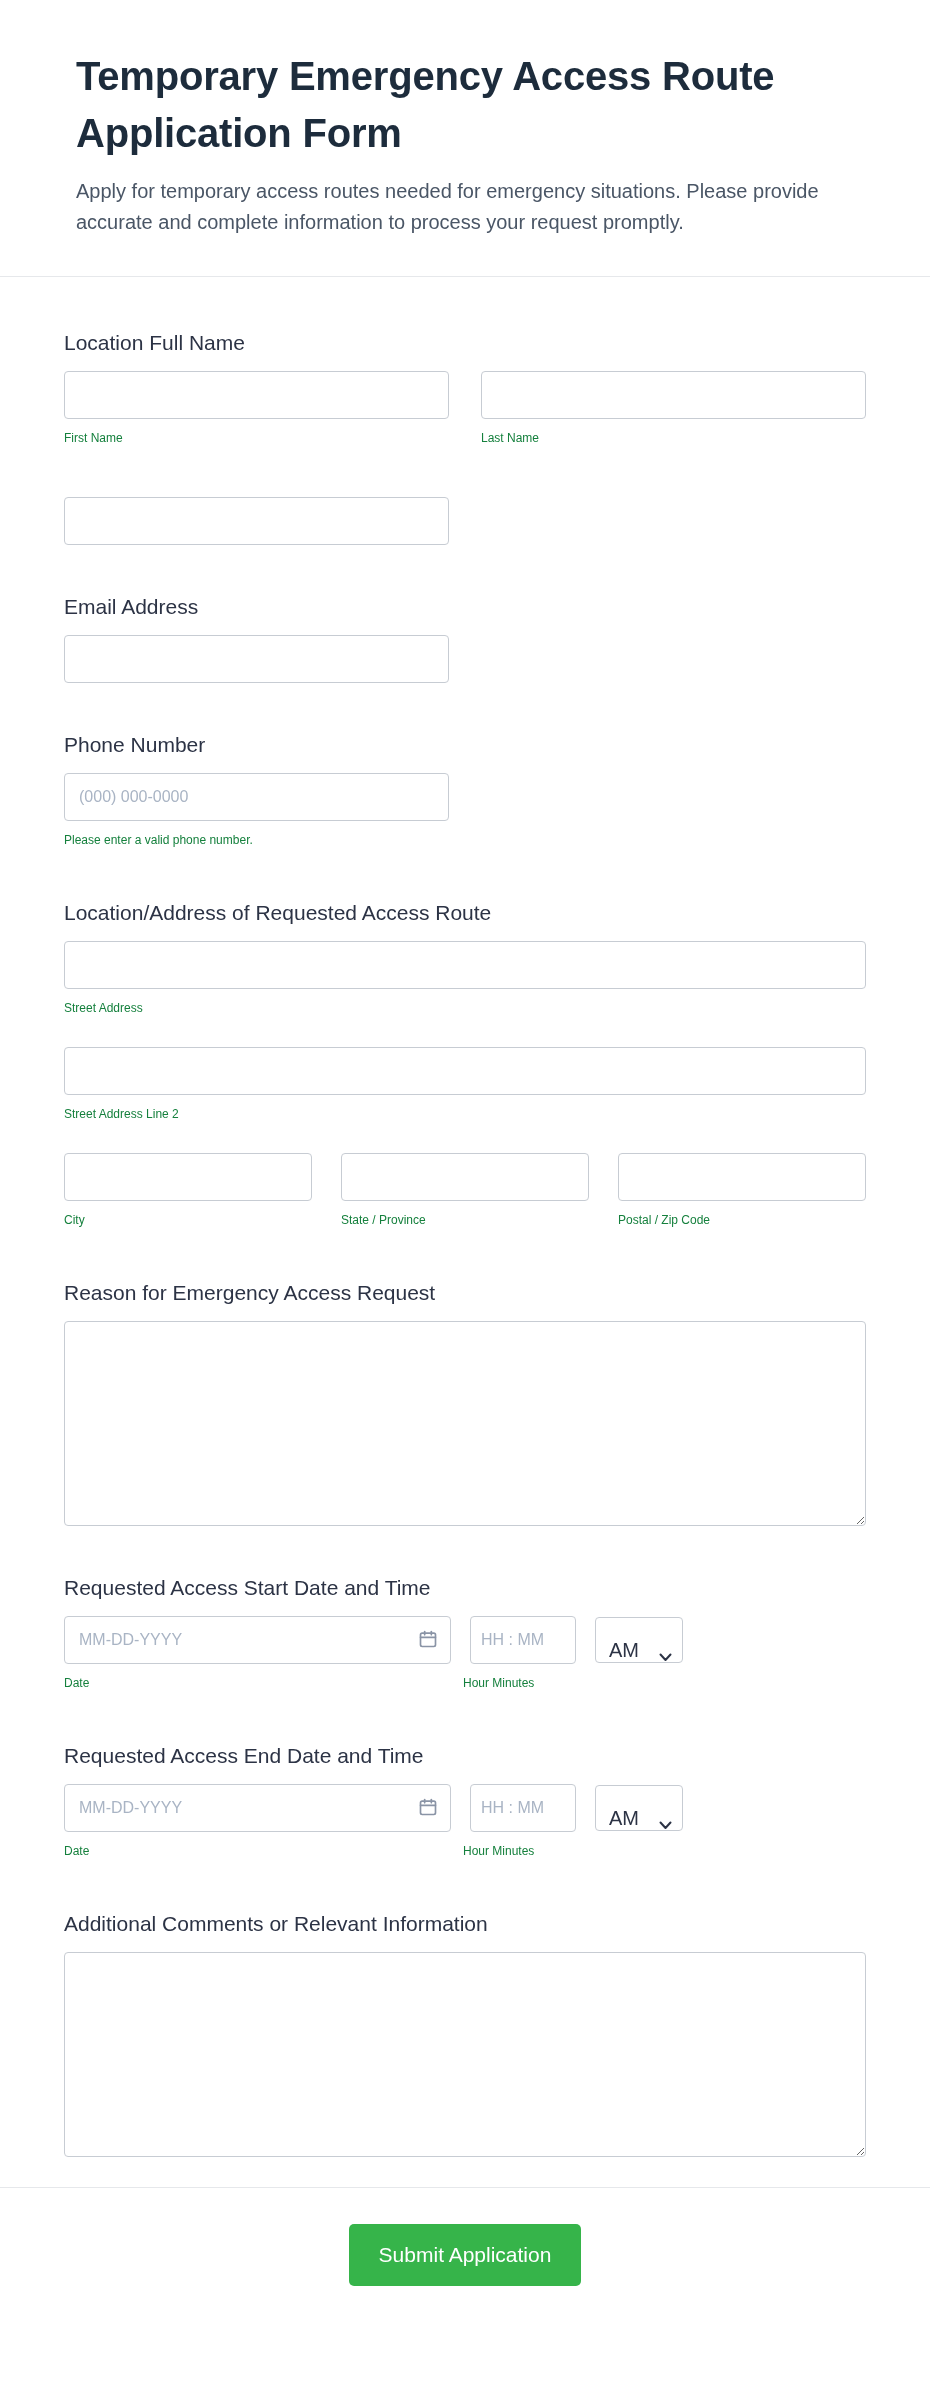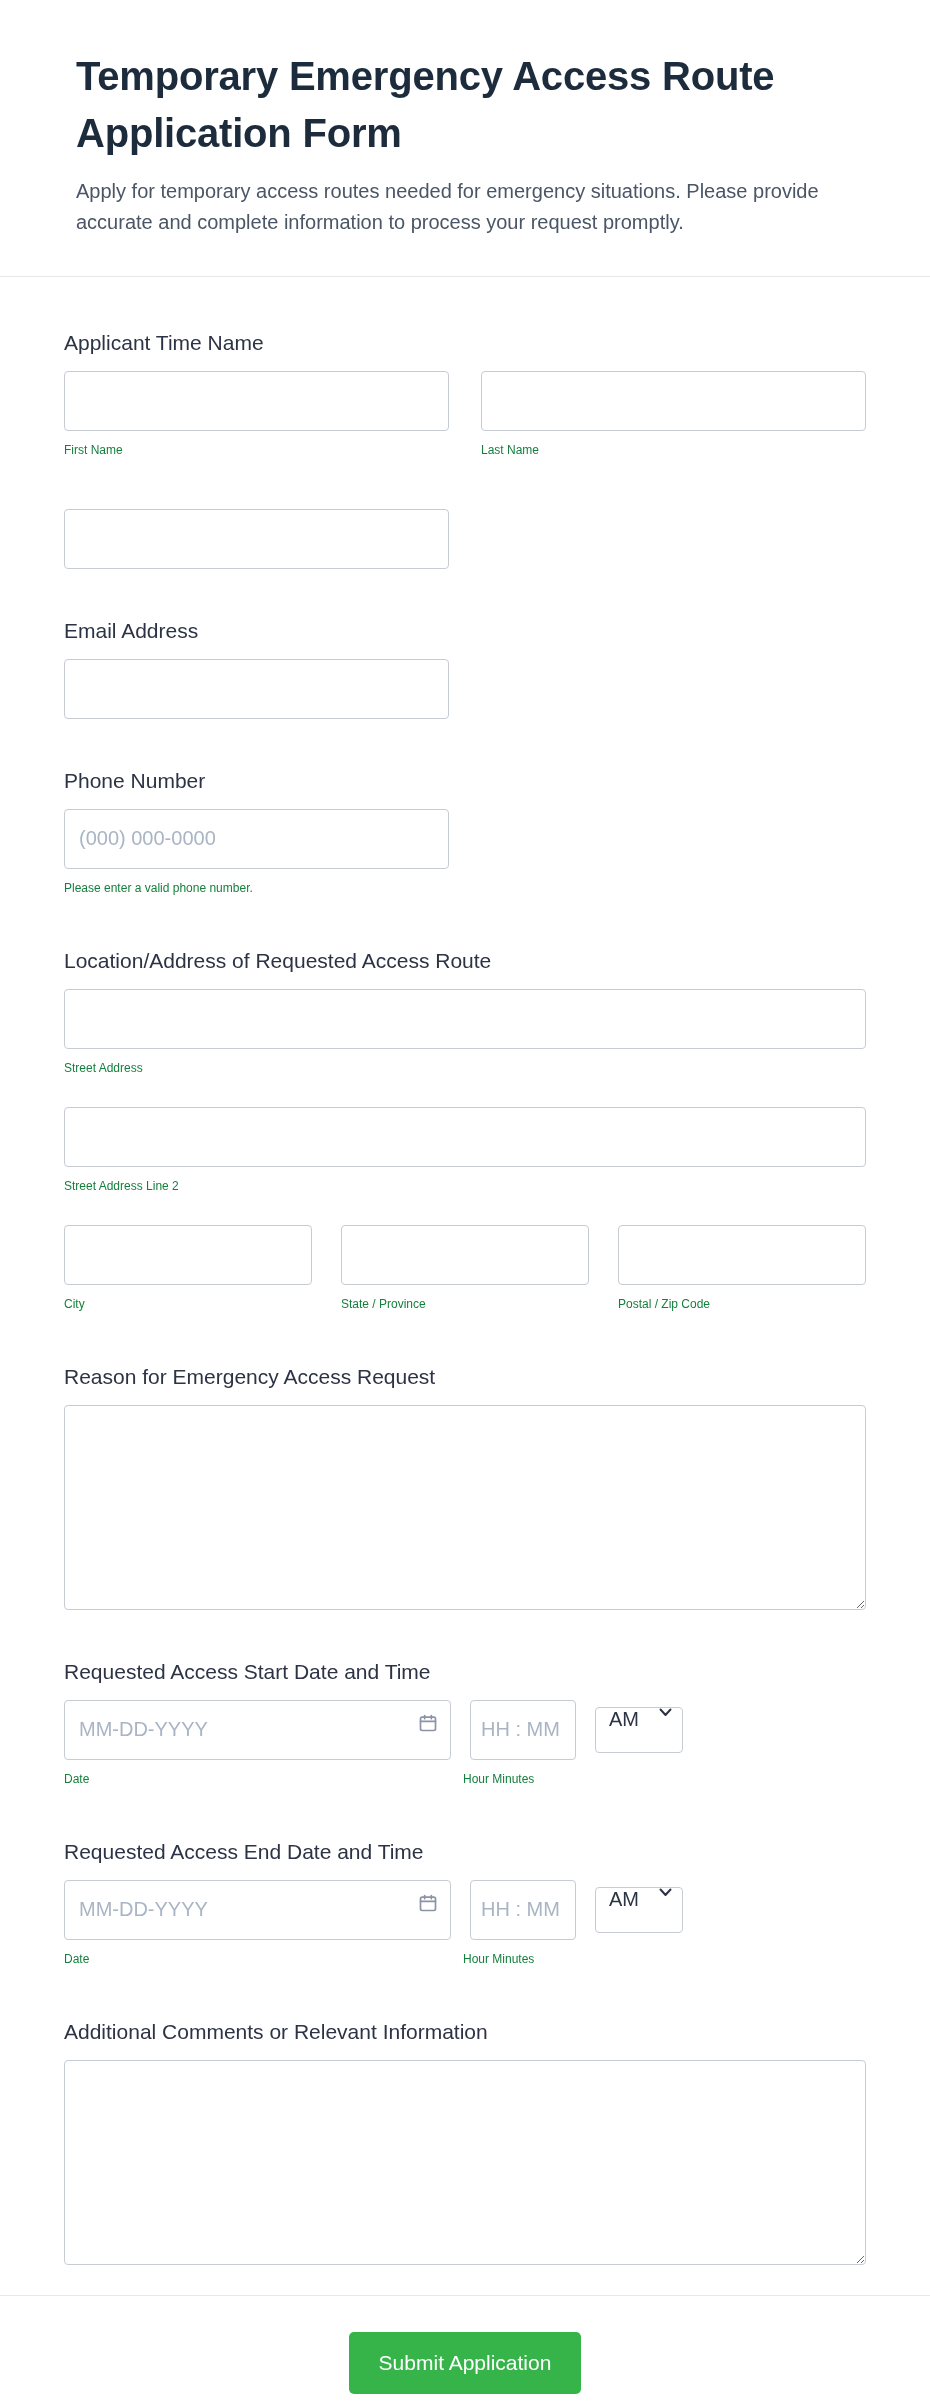--- a/index.html
+++ b/index.html
@@ -41,26 +41,26 @@
     font-weight: 500;
     color: #2c3345;
     margin-bottom: 14px;
   }
   .row { display: flex; gap: 32px; }
   .row-sm { display: flex; gap: 29px; }
   .col { flex: 1; }
   .text-input {
     display: block;
     width: 100%;
-    height: 60px;
+    height: 48px;
     border: 1px solid #c7ccd3;
     border-radius: 4px;
     background: #ffffff;
     padding: 0 14px;
-    font-size: 20px;
+    font-size: 16px;
     font-family: inherit;
     color: #2c3345;
     outline: none;
   }
   .text-input::placeholder { color: #a9b4c4; opacity: 1; }
   .half { width: calc(50% - 16px); }
   .sublabel {
     font-size: 12px;
     line-height: 21px;
     color: #15803d;
@@ -96,21 +96,21 @@
   }
   .time-input { width: 106px; flex: none; padding: 0 10px; }
   .ampm-select {
     width: 88px;
     height: 46px;
     flex: none;
     border: 1px solid #c7ccd3;
     border-radius: 4px;
     background: #ffffff;
     display: flex;
-    align-items: flex-start;
+    align-items: flex-end;
     justify-content: space-between;
     padding: 0 10px 0 13px;
     font-size: 20px;
     font-weight: 500;
     color: #2c3345;
     cursor: pointer;
   }
   .dt-sublabels { display: flex; }
   .dt-sub-date { width: 399px; flex: none; }
 
@@ -140,21 +140,21 @@
   <header class="form-header">
     <h1 class="form-title">Temporary Emergency Access Route Application Form</h1>
     <p class="form-description">Apply for temporary access routes needed for emergency situations. Please provide accurate and complete information to process your request promptly.</p>
   </header>
 
   <div class="divider"></div>
 
   <main class="form-body">
 
     <div class="field">
-      <label class="field-label">Applicant Time Name</label>
+      <label class="field-label">Location Full Name</label>
       <div class="row">
         <div class="col">
           <input type="text" class="text-input" aria-label="First Name" style="">
           <div class="sublabel">First Name</div>
         </div>
         <div class="col">
           <input type="text" class="text-input" aria-label="Last Name" style="">
           <div class="sublabel">Last Name</div>
         </div>
       </div>

